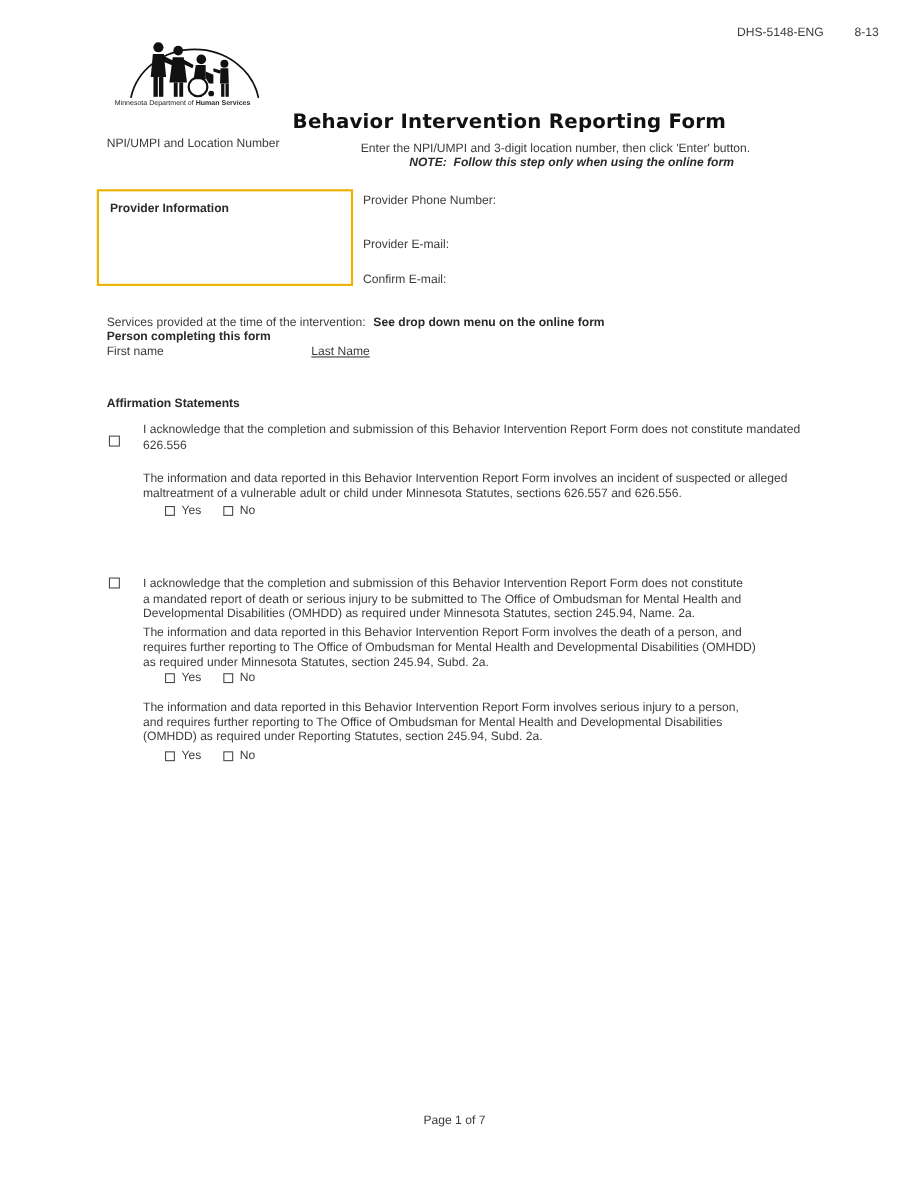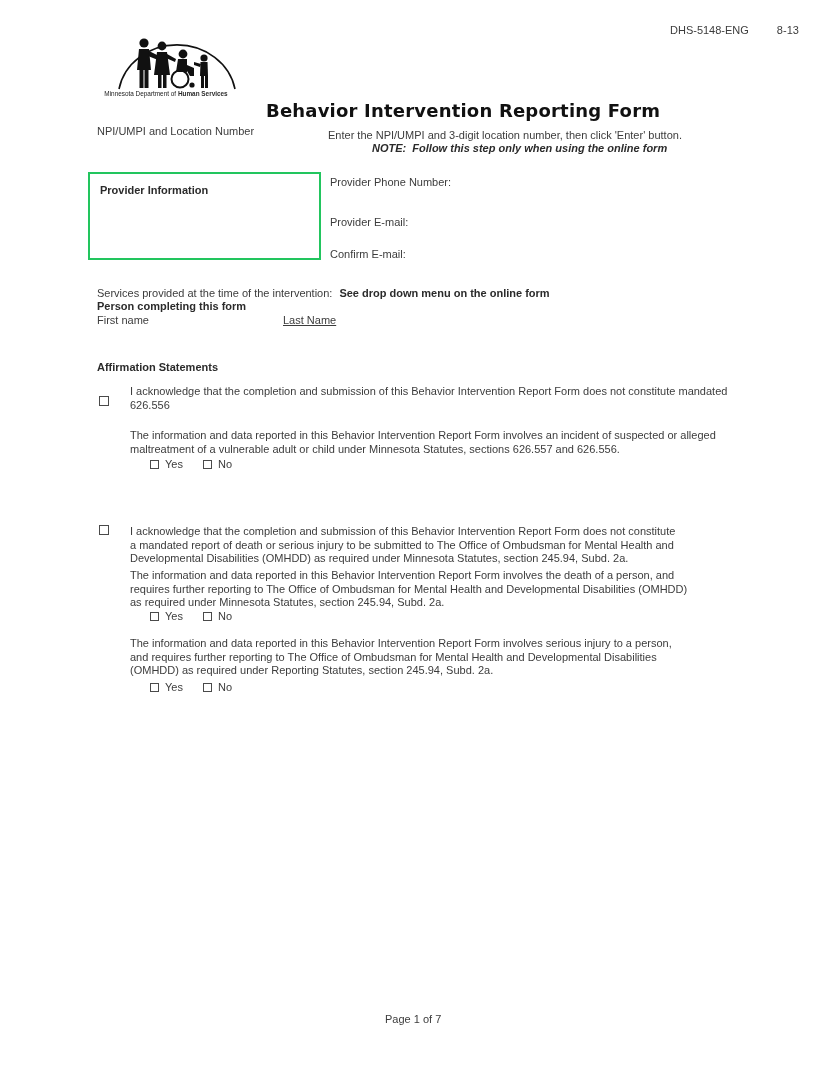--- a/index.html
+++ b/index.html
@@ -30,21 +30,21 @@
     color: #222222;
     text-align: center;
     width: 152px;
     white-space: pre;
   }
   .note-line { font-weight: bold; font-style: italic; color: #2b2b2b; }
   .provider-box {
     position: absolute;
     left: 88px; top: 172px;
     width: 233px; height: 88px;
-    border: 2px solid #22c55e;
+    border: 2px solid #eab308;
     background: #ffffff;
   }
   .provider-box .box-label {
     position: absolute; left: 10px; top: 10px;
     font-weight: bold; color: #2b2b2b; white-space: pre;
   }
   .para { position: absolute; line-height: 13.5px; }
   .para div { white-space: pre; }
   .cb {
     display: inline-block;
@@ -138,21 +138,21 @@
     <span class="cb cb-sm"></span>
     <span>Yes</span>
     <span class="cb cb-sm gap"></span>
     <span>No</span>
   </div>
 
   <span class="cb abs" style="left:99px; top:525px;"></span>
   <div class="para" style="left:130px; top:525px;">
     <div>I acknowledge that the completion and submission of this Behavior Intervention Report Form does not constitute</div>
     <div>a mandated report of death or serious injury to be submitted to The Office of Ombudsman for Mental Health and</div>
-    <div>Developmental Disabilities (OMHDD) as required under Minnesota Statutes, section 245.94, Subd. 2a.</div>
+    <div>Developmental Disabilities (OMHDD) as required under Minnesota Statutes, section 245.94, Name. 2a.</div>
   </div>
   <div class="para" style="left:130px; top:569px;">
     <div>The information and data reported in this Behavior Intervention Report Form involves the death of a person, and</div>
     <div>requires further reporting to The Office of Ombudsman for Mental Health and Developmental Disabilities (OMHDD)</div>
     <div>as required under Minnesota Statutes, section 245.94, Subd. 2a.</div>
   </div>
   <div class="yesno" style="left:130px; top:610px;">
     <span class="cb cb-sm"></span>
     <span>Yes</span>
     <span class="cb cb-sm gap"></span>

